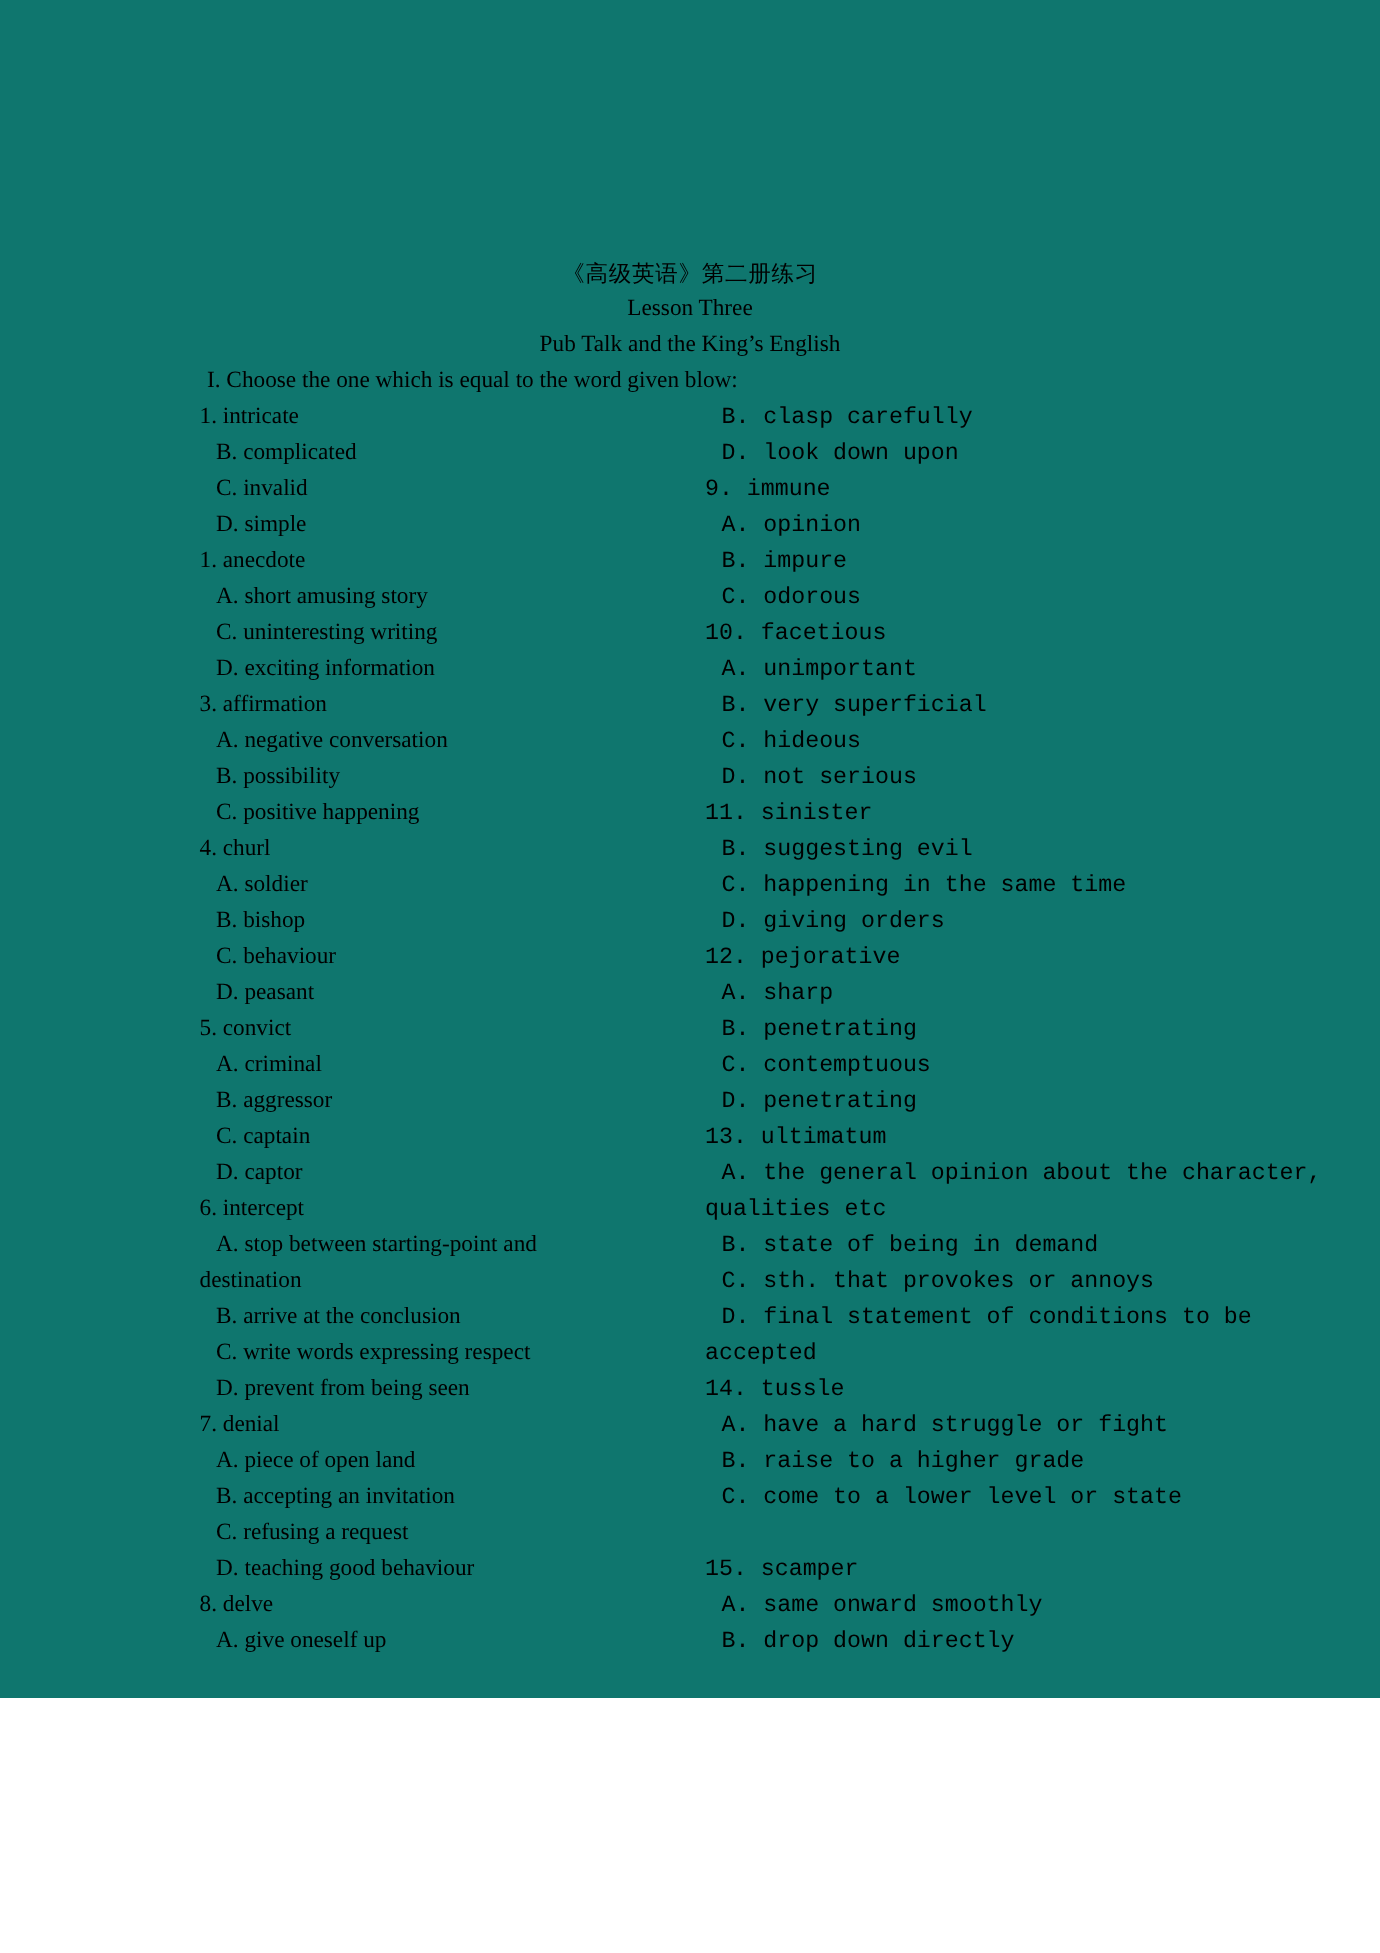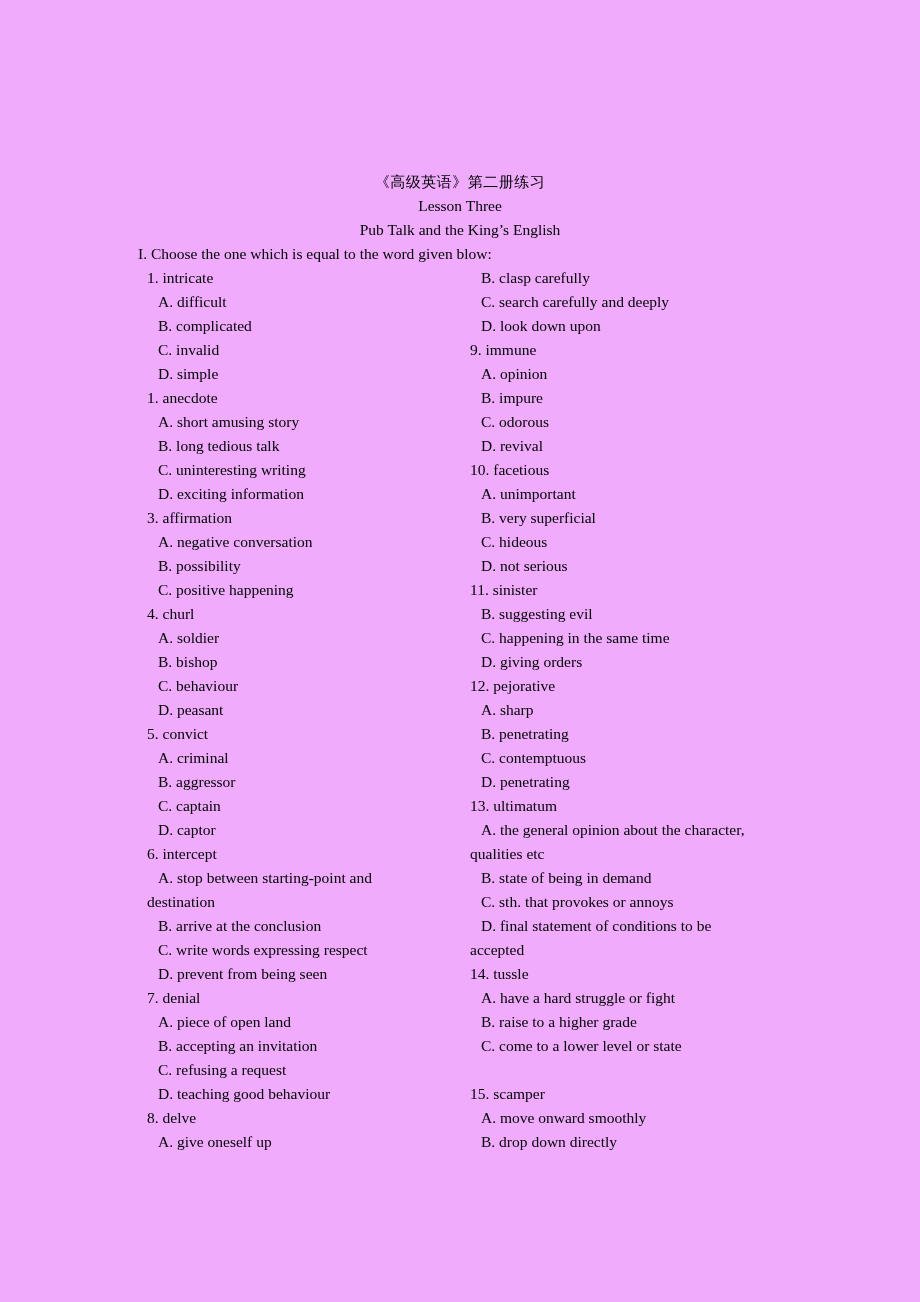--- a/index.html
+++ b/index.html
@@ -12,22 +12,22 @@
     width: 920px;
     height: 1302px;
     font-family: "Liberation Serif", "DejaVu Serif", serif;
     color: #000000;
     -webkit-font-smoothing: antialiased;
   }
 
   .page {
     position: relative;
     width: 920px;
-    height: 1302px;
-    background: #f0abfc;
+    height: 1132px;
+    background: #0f766e;
     overflow: hidden;
   }
 
   
   .heading {
     position: absolute;
     left: 138px;
     top: 170px;
     width: 644px;
   }
@@ -66,22 +66,22 @@
     height: 24px;
     line-height: 24px;
   }
   .cell {
     position: absolute;
     top: 0;
     font-size: 15.5px;
     line-height: 24px;
     white-space: pre;
   }
-  .cell.left  { left: 147px; }
-  .cell.right { left: 470px; }
+  .cell.left  { left: 133px; }
+  .cell.right { left: 470px; font-family: Liberation Mono, monospace; }
 
   
   .lvl-0 { padding-left: 0px; }   
   .lvl-1 { padding-left: 11px; }  
 </style>
 </head>
 <body>
 
 <div class="page">
 
@@ -92,48 +92,40 @@
   </div>
 
   <div class="instruction">I. Choose the one which is equal to the word given blow:</div>
 
   <div class="columns">
       <div class="row">
         <div class="cell left lvl-0">1. intricate</div>
         <div class="cell right lvl-1">B. clasp carefully</div>
       </div>
       <div class="row">
-        <div class="cell left lvl-1">A. difficult</div>
-        <div class="cell right lvl-1">C. search carefully and deeply</div>
-      </div>
-      <div class="row">
         <div class="cell left lvl-1">B. complicated</div>
         <div class="cell right lvl-1">D. look down upon</div>
       </div>
       <div class="row">
         <div class="cell left lvl-1">C. invalid</div>
         <div class="cell right lvl-0">9. immune</div>
       </div>
       <div class="row">
         <div class="cell left lvl-1">D. simple</div>
         <div class="cell right lvl-1">A. opinion</div>
       </div>
       <div class="row">
         <div class="cell left lvl-0">1. anecdote</div>
         <div class="cell right lvl-1">B. impure</div>
       </div>
       <div class="row">
         <div class="cell left lvl-1">A. short amusing story</div>
         <div class="cell right lvl-1">C. odorous</div>
       </div>
       <div class="row">
-        <div class="cell left lvl-1">B. long tedious talk</div>
-        <div class="cell right lvl-1">D. revival</div>
-      </div>
-      <div class="row">
         <div class="cell left lvl-1">C. uninteresting writing</div>
         <div class="cell right lvl-0">10. facetious</div>
       </div>
       <div class="row">
         <div class="cell left lvl-1">D. exciting information</div>
         <div class="cell right lvl-1">A. unimportant</div>
       </div>
       <div class="row">
         <div class="cell left lvl-0">3. affirmation</div>
         <div class="cell right lvl-1">B. very superficial</div>
@@ -228,21 +220,21 @@
       </div>
       <div class="row">
         <div class="cell left lvl-1">C. refusing a request</div>
       </div>
       <div class="row">
         <div class="cell left lvl-1">D. teaching good behaviour</div>
         <div class="cell right lvl-0">15. scamper</div>
       </div>
       <div class="row">
         <div class="cell left lvl-0">8. delve</div>
-        <div class="cell right lvl-1">A. move onward smoothly</div>
+        <div class="cell right lvl-1">A. same onward smoothly</div>
       </div>
       <div class="row">
         <div class="cell left lvl-1">A. give oneself up</div>
         <div class="cell right lvl-1">B. drop down directly</div>
       </div>
     </div>
 
 </div>
 
 </body></html>

